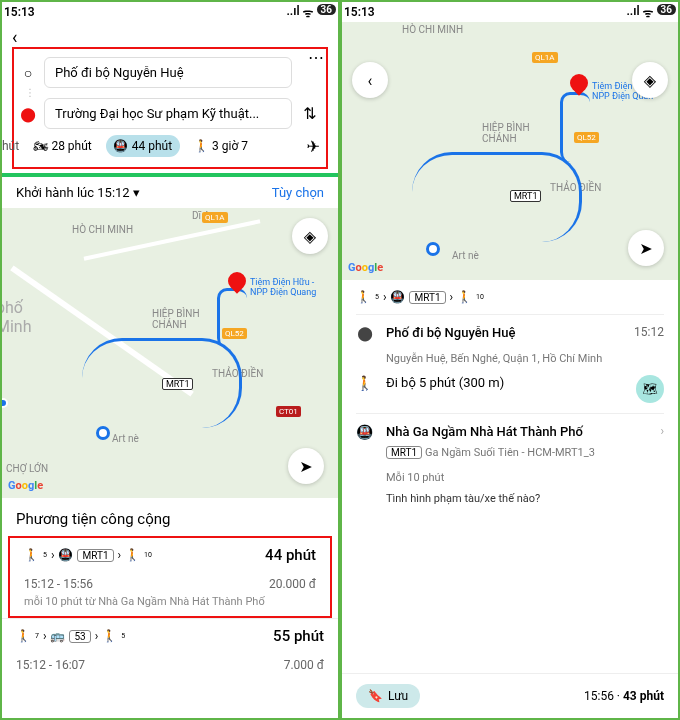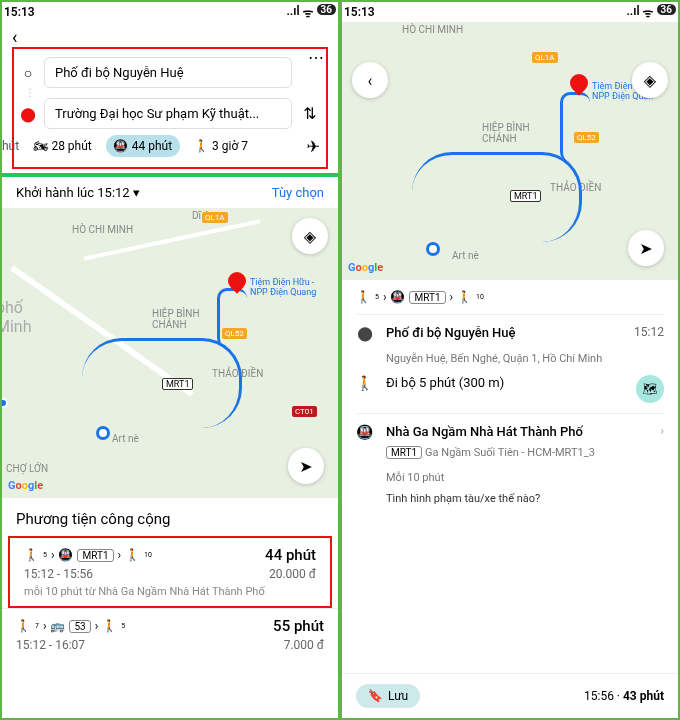--- a/index.html
+++ b/index.html
@@ -39,21 +39,21 @@
 .ggl{position:absolute;bottom:6px;left:6px;font-size:11px;font-weight:700}
 .ggl span:nth-child(1){color:#4285f4}.ggl span:nth-child(2){color:#ea4335}.ggl span:nth-child(3){color:#fbbc05}.ggl span:nth-child(4){color:#4285f4}.ggl span:nth-child(5){color:#34a853}.ggl span:nth-child(6){color:#ea4335}
 .section-title{padding:12px 14px 8px;font-size:15px}
 .trip{padding:8px 14px;border-top:1px solid #eee}
 .trip.red{border:2px solid #e11;margin:0 6px}
 .triprow{display:flex;justify-content:space-between;align-items:center}
 .steps{display:flex;align-items:center;gap:4px;font-size:12px}
 .sub{font-size:7px;vertical-align:sub}
 .linebadge{background:#fff;border:1px solid #888;border-radius:3px;padding:0 4px;font-size:10px}
 .duration{font-size:15px;font-weight:500}
-.times{font-size:12px;color:#666;display:flex;justify-content:space-between;margin-top:3px}
+.times{font-size:12px;color:#666;display:flex;justify-content:space-between;margin-top:13px}
 .note{font-size:11px;color:#888;margin-top:4px}
 .sheet{background:#fff;flex:1;padding:10px 14px;display:flex;flex-direction:column;gap:10px;overflow:hidden}
 .steprow{display:flex;gap:12px;align-items:flex-start;font-size:12px}
 .stepicon{width:18px;text-align:center;font-size:14px;color:#444}
 .stepmain{flex:1}
 .steptitle{font-size:13px;font-weight:500}
 .stepsub{font-size:11px;color:#777;margin-top:12px}
 .rtime{font-size:12px;color:#666}
 .mapbtn{width:28px;height:28px;background:#a8e6e0;border-radius:50%;display:flex;align-items:center;justify-content:center;font-size:12px}
 .bottombar{display:flex;justify-content:space-between;align-items:center;padding:10px 14px;border-top:1px solid #eee}
@@ -119,21 +119,21 @@
   <div class="label" style="top:16px;left:70px">HÒ CHI MINH</div>
   <div class="label" style="top:2px;left:190px">Dĩ An</div>
   <div class="label" style="top:100px;left:150px;width:60px">HIỆP BÌNH CHÁNH</div>
   <div class="label" style="top:160px;left:210px">THẢO ĐIỀN</div>
   <div class="label" style="top:225px;left:110px">Art nè</div>
   <div class="label" style="top:255px;left:4px">CHỢ LỚN</div>
   <div class="label" style="top:90px;left:-6px;font-size:16px;color:#aaa;white-space:pre">phố
 Minh</div>
   <div class="qlbadge" style="top:4px;left:200px">QL1A</div>
   <div class="qlbadge" style="top:120px;left:220px">QL52</div>
-  <div class="qlbadge" style="top:198px;left:290px;background:#b91c1c">CT01</div>
+  <div class="qlbadge" style="top:198px;left:274px;background:#b91c1c">CT01</div>
   <div class="route" style="top:130px;left:80px;width:160px;height:90px;border-left:none;border-bottom:none"></div>
   <div class="route" style="top:80px;left:215px;width:30px;height:60px;border-right:none;border-bottom:none;border-radius:10px"></div>
   <div class="mrtbadge" style="top:170px;left:160px">MRT1</div>
   <div class="pin" style="top:64px;left:226px"></div>
   <div class="poi" style="top:70px;left:248px;white-space:pre">Tiệm Điện Hữu -
 NPP Điện Quang</div>
   <div class="origin" style="top:218px;left:94px"></div>
   <div style="position:absolute;top:190px;left:-4px;width:10px;height:10px;background:#1a73e8;border:2px solid #fff;border-radius:50%"></div>
   <div class="fab" style="top:10px;right:10px">◈</div>
   <div class="fab" style="bottom:14px;right:14px">➤</div>

